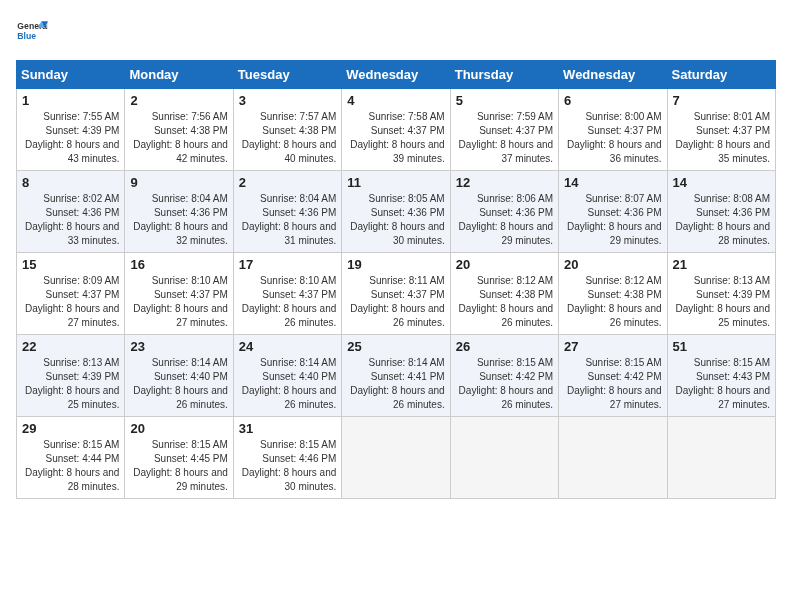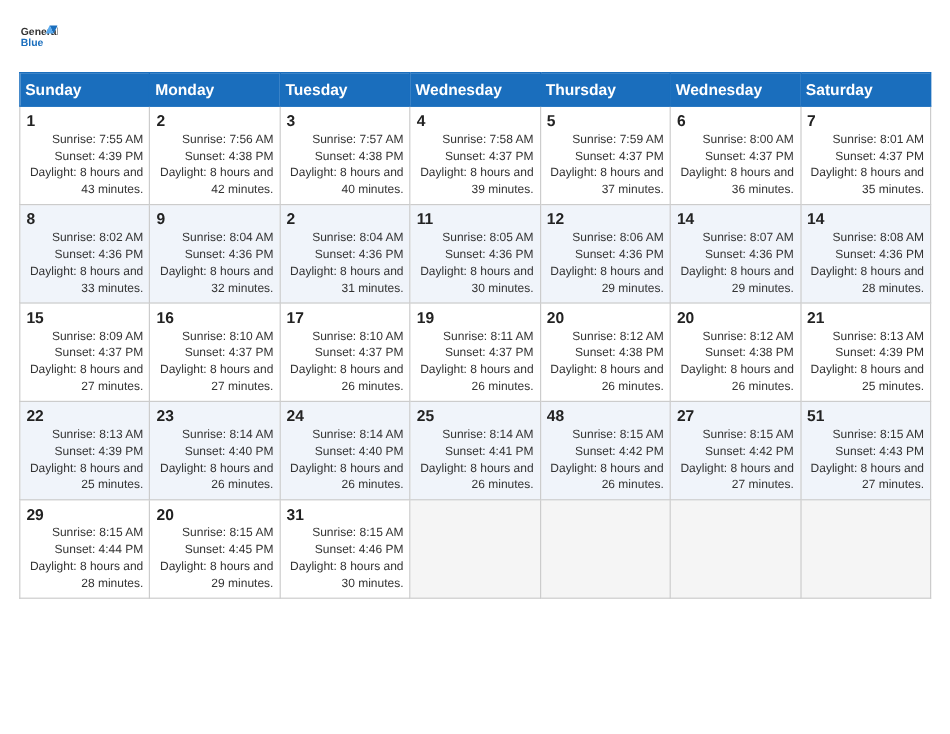--- a/index.html
+++ b/index.html
@@ -211,21 +211,21 @@
         </td>
         <td>
           <span class="day-number">24</span>
 <div class="day-info">Sunrise: 8:14 AM<br>Sunset: 4:40 PM<br>Daylight: 8 hours and 26 minutes.</div>
         </td>
         <td>
           <span class="day-number">25</span>
 <div class="day-info">Sunrise: 8:14 AM<br>Sunset: 4:41 PM<br>Daylight: 8 hours and 26 minutes.</div>
         </td>
         <td>
-          <span class="day-number">48</span>
+          <span class="day-number">26</span>
 <div class="day-info">Sunrise: 8:15 AM<br>Sunset: 4:42 PM<br>Daylight: 8 hours and 26 minutes.</div>
         </td>
         <td>
           <span class="day-number">27</span>
 <div class="day-info">Sunrise: 8:15 AM<br>Sunset: 4:42 PM<br>Daylight: 8 hours and 27 minutes.</div>
         </td>
         <td>
           <span class="day-number">51</span>
 <div class="day-info">Sunrise: 8:15 AM<br>Sunset: 4:43 PM<br>Daylight: 8 hours and 27 minutes.</div>
         </td>

